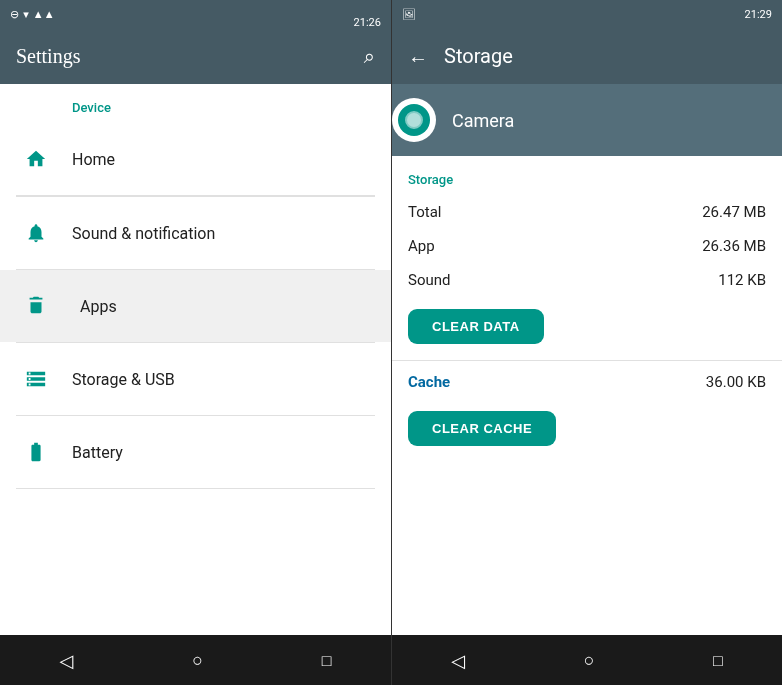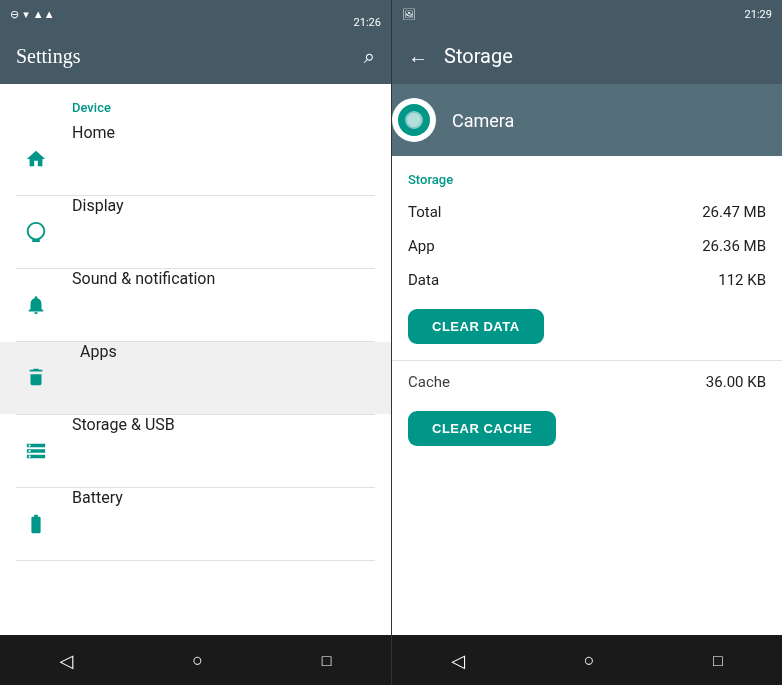--- a/index.html
+++ b/index.html
@@ -58,20 +58,21 @@
     }
 
     .divider {
       height: 1px;
       background: #e0e0e0;
       margin: 0 16px;
     }
 
     .menu-item {
       display: flex;
+      align-items: center;
       height: 72px;
       padding: 0 16px;
       cursor: pointer;
       background: #fff;
     }
     .menu-item.active {
       background: #f0f0f0;
       gap: 8px;
     }
     .menu-icon {
@@ -206,21 +207,21 @@
       width: fit-content;
     }
 
     .cache-row {
       display: flex;
       justify-content: space-between;
       padding: 12px 16px 8px 16px;
       border-top: 1px solid #e0e0e0;
       margin-top: 4px;
     }
-    .cache-row-label { font-size: 15px; color: #404040; }
+    .cache-row-label { font-size: 15px; color: #0369a1; font-weight: bold; }
     .cache-row-value { font-size: 15px; color: #212121; }
 
     
     .nav-back { font-size: 18px; }
     .nav-home { font-size: 18px; }
     .nav-square { font-size: 16px; }
   </style>
 </head>
 <body>
 
@@ -247,28 +248,20 @@
   <div class="menu-item">
     <div class="menu-icon">
       <svg width="22" height="22" viewBox="0 0 24 24" fill="#009688">
           <path d="M10 20v-6h4v6h5v-8h3L12 3 2 12h3v8z"></path>
         </svg>
     </div>
     <span class="menu-text">Home</span>
   </div>
   <div class="divider"></div>
 
-  <div class="menu-item">
-    <div class="menu-icon">
-      <svg width="22" height="22" viewBox="0 0 24 24" fill="#009688">
-          <path d="M12 1C6.48 1 2 5.48 2 11c0 4.17 2.56 7.77 6.24 9.33l-.68 2.67h8.88l-.68-2.67C19.44 18.77 22 15.17 22 11c0-5.52-4.48-10-10-10zm0 18c-4.42 0-8-3.58-8-8s3.58-8 8-8 8 3.58 8 8-3.58 8-8 8z"></path>
-        </svg>
-    </div>
-    <span class="menu-text">Display</span>
-  </div>
   <div class="divider"></div>
 
   <div class="menu-item">
     <div class="menu-icon">
       <svg width="22" height="22" viewBox="0 0 24 24" fill="#009688">
           <path d="M12 22c1.1 0 2-.9 2-2h-4c0 1.1.9 2 2 2zm6-6v-5c0-3.07-1.64-5.64-4.5-6.32V4c0-.83-.67-1.5-1.5-1.5s-1.5.67-1.5 1.5v.68C7.63 5.36 6 7.92 6 11v5l-2 2v1h16v-1l-2-2z"></path>
         </svg>
     </div>
     <span class="menu-text">Sound &amp; notification</span>
   </div>
@@ -341,21 +334,21 @@
 
     <div class="storage-row">
       <span class="storage-row-label">Total</span>
       <span class="storage-row-value">26.47 MB</span>
     </div>
     <div class="storage-row">
       <span class="storage-row-label">App</span>
       <span class="storage-row-value">26.36 MB</span>
     </div>
     <div class="storage-row">
-      <span class="storage-row-label">Data</span>
+      <span class="storage-row-label">Sound</span>
       <span class="storage-row-value">112 KB</span>
     </div>
 
     <button class="action-btn">CLEAR DATA</button>
 
     <div class="cache-row">
       <span class="cache-row-label">Cache</span>
       <span class="cache-row-value">36.00 KB</span>
     </div>
 

